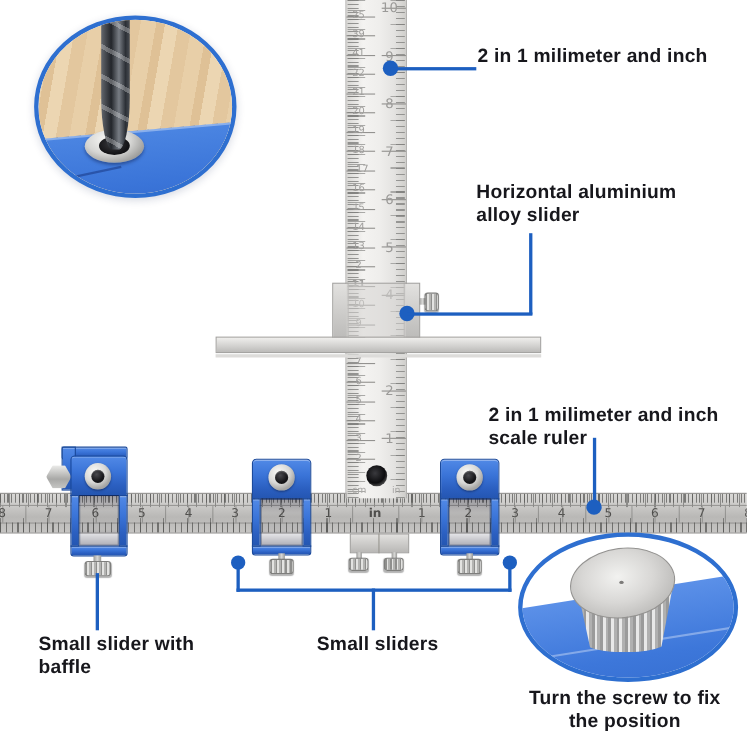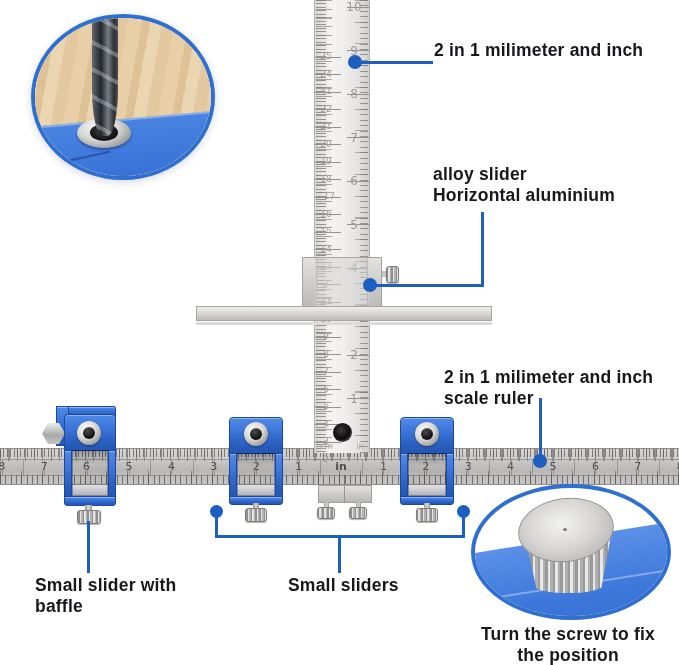--- a/index.html
+++ b/index.html
@@ -126,25 +126,25 @@
         <div class="hr-half" style="left: 659px;"></div>
         <div class="hr-half" style="left: 1.8px;"></div>
       </div>
   </div>
 
   <div id="vruler">
     <div class="vr-mm"></div>
     <div class="vr-mm5"></div>
     <div class="vr-in8"></div>
     <div class="vr-in2"></div>
-    <div id="vr-cm-layer" class="abs" style="left:0;top:0;width:100%;height:100%;margin-top:42px;">
+    <div id="vr-cm-layer" class="abs" style="left:0;top:0;width:100%;height:100%;">
         <div class="vr-tick" style="left: 0px; top: 14.5px; width: 26px;"></div>
         <div class="vr-num-cm" style="left: 2px; top: 9px;">25</div>
         <div class="vr-tick" style="left: 0px; top: 32px; width: 26px;"></div>
-        <div class="vr-num-cm" style="left: 2px; top: 26.5px;">24</div>
+        <div class="vr-num-cm" style="left: 2px; top: 26.5px;">39</div>
         <div class="vr-tick" style="left: 0px; top: 49.5px; width: 26px;"></div>
         <div class="vr-num-cm" style="left: 2px; top: 44px;">41</div>
         <div class="vr-tick" style="left: 0px; top: 67px; width: 26px;"></div>
         <div class="vr-num-cm" style="left: 2px; top: 61.5px;">22</div>
         <div class="vr-tick" style="left: 0px; top: 84.5px; width: 26px;"></div>
         <div class="vr-num-cm" style="left: 2px; top: 79px;">21</div>
         <div class="vr-tick" style="left: 0px; top: 102px; width: 26px;"></div>
         <div class="vr-num-cm" style="left: 2px; top: 96.5px;">20</div>
         <div class="vr-tick" style="left: 0px; top: 119.5px; width: 26px;"></div>
         <div class="vr-num-cm" style="left: 2px; top: 114px;">19</div>
@@ -309,22 +309,22 @@
   <div class="leader" style="left:461.5px;top:511px;width:3px;height:27px;z-index:8;"></div>
   <div class="leader" style="left:214.5px;top:535px;width:250px;height:3px;z-index:8;"></div>
   <div class="leader" style="left:337.5px;top:535px;width:3px;height:38px;z-index:8;"></div>
 
 
   <div class="label" style="left:434px;top:40px;z-index:9;">
     <div>2 in 1 milimeter and inch</div>
   </div>
 
   <div class="label" style="left:433px;top:164px;z-index:9;">
+    <div>Horizontal aluminium</div>
     <div>alloy slider</div>
-    <div>Horizontal aluminium</div>
   </div>
 
   <div class="label" style="left:444px;top:367px;z-index:9;">
     <div>2 in 1 milimeter and inch</div>
     <div>scale ruler</div>
   </div>
 
   <div class="label" style="left:288px;top:575px;z-index:9;">Small sliders</div>
 
   <div class="label" style="left:35px;top:575px;z-index:9;">

